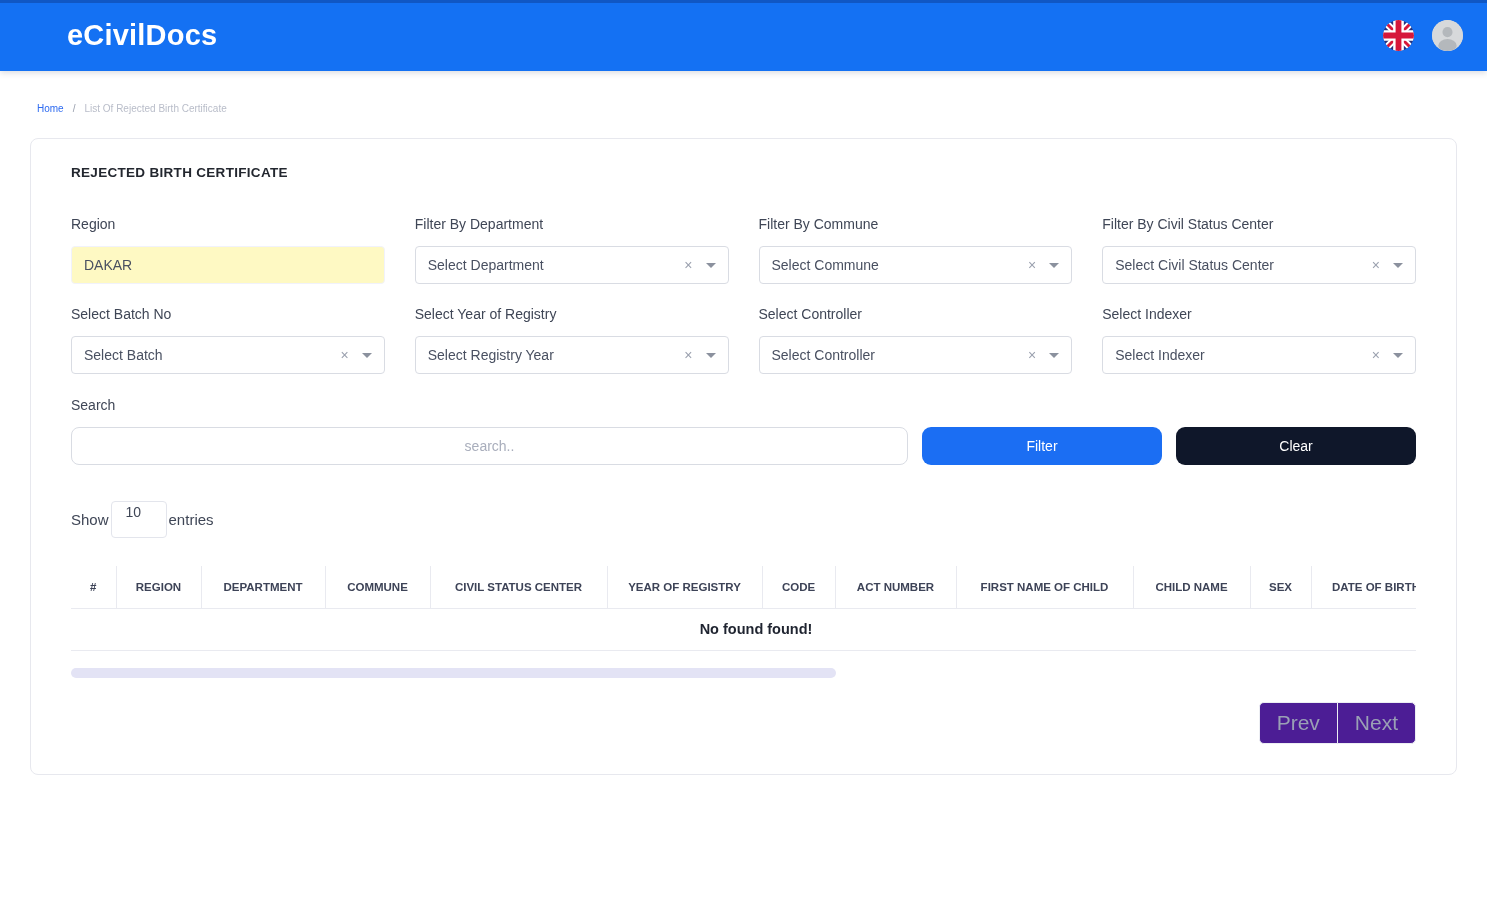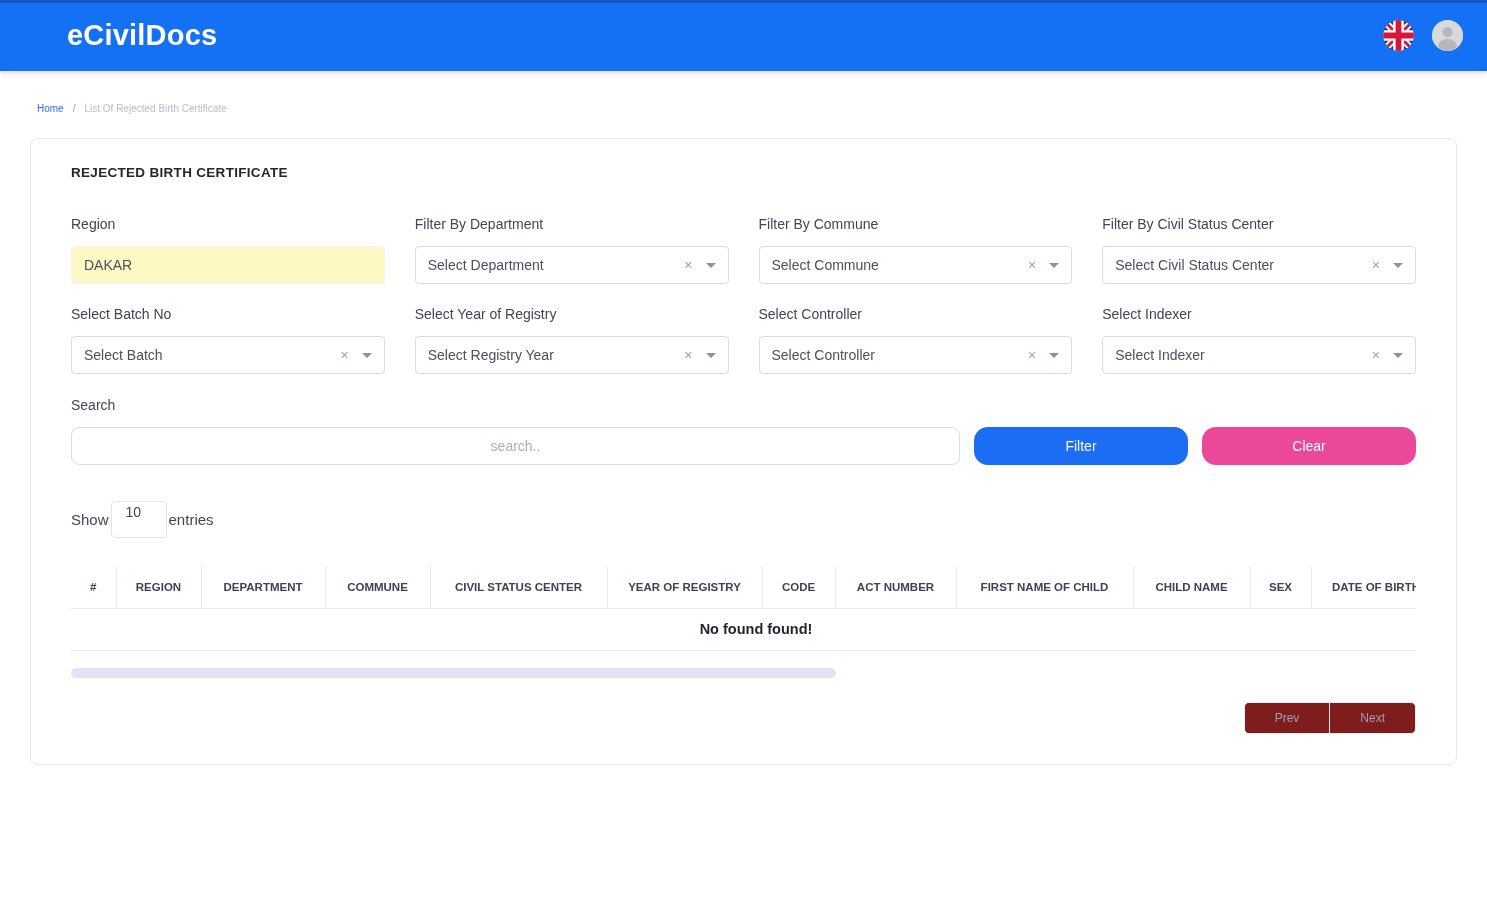--- a/index.html
+++ b/index.html
@@ -45,24 +45,24 @@
   .select .clear-x { color: #9aa0ae; font-size: 14px; line-height: 1; cursor: pointer; }
   .caret { width: 0; height: 0; border-left: 5px solid transparent; border-right: 5px solid transparent;
     border-top: 5px solid #8b919e; display: inline-block; cursor: pointer; }
 
   
   .search-row { margin-top: 22px; display: flex; align-items: flex-end; column-gap: 14px; }
   .search-field { flex: 1 1 auto; }
   .search-field input { width: 100%; height: 38px; border: 1px solid #d9dce3; border-radius: 8px;
     font-size: 14px; color: #495061; padding: 0 12px; outline: none; text-align: center; }
   .search-field input::placeholder { color: #a9aebc; }
-  .btn { width: 214px; height: 38px; border: none; border-radius: 14px; color: #fff;
+  .btn { width: 240px; height: 38px; border: none; border-radius: 9px; color: #fff;
     font-size: 14px; font-family: inherit; cursor: pointer; flex: 0 0 auto; }
   .btn-filter { background: #1b6ef3; }
-  .btn-clear { background: #ec4899; margin-top: 31px; }
+  .btn-clear { background: #0f172a; margin-top: 31px; }
 
   
   .entries-row { margin-top: 36px; display: flex; align-items: center; gap: 2px;
     font-size: 15px; color: #3f4656; }
   .entries-row input { width: 56px; height: 37px; border: 1px solid #e3e5ec; border-radius: 4px;
     font-size: 14px; color: #3f4656; padding: 0 0 16px 14px; outline: none; }
 
   
   .table-clip { margin-top: 28px; overflow: hidden; width: 100%; }
   table { border-collapse: collapse; table-layout: fixed; width: 1370px; }
@@ -76,22 +76,22 @@
   col.c0{width:45px} col.c1{width:85px} col.c2{width:124px} col.c3{width:105px}
   col.c4{width:177px} col.c5{width:155px} col.c6{width:73px} col.c7{width:121px}
   col.c8{width:177px} col.c9{width:117px} col.c10{width:61px} col.c11{width:130px}
 
   
   .hscroll { margin-top: 17px; height: 10px; width: 100%; }
   .hscroll .thumb { height: 10px; width: 765px; background: #e3e3f5; border-radius: 5px; cursor: grab; }
 
   
   .pagination { margin-top: 24px; display: flex; justify-content: flex-end; }
-  .page-btn { background: #7f1d1d; border: 1px solid #eceef3; color: #9aa0b5; font-size: 12px;
-    font-family: inherit; padding: 8px 30px; cursor: pointer; }
+  .page-btn { background: #4c1d95; border: 1px solid #eceef3; color: #9aa0b5; font-size: 21px;
+    font-family: inherit; padding: 8px 17px; cursor: pointer; }
   .page-btn.prev { border-radius: 5px 0 0 5px; border-right: none; }
   .page-btn.next { border-radius: 0 5px 5px 0; }
 </style>
 </head>
 <body>
 
 <div class="topbar">
   <div class="brand">eCivilDocs</div>
   <div class="topbar-right">
     <div class="flag-btn">

